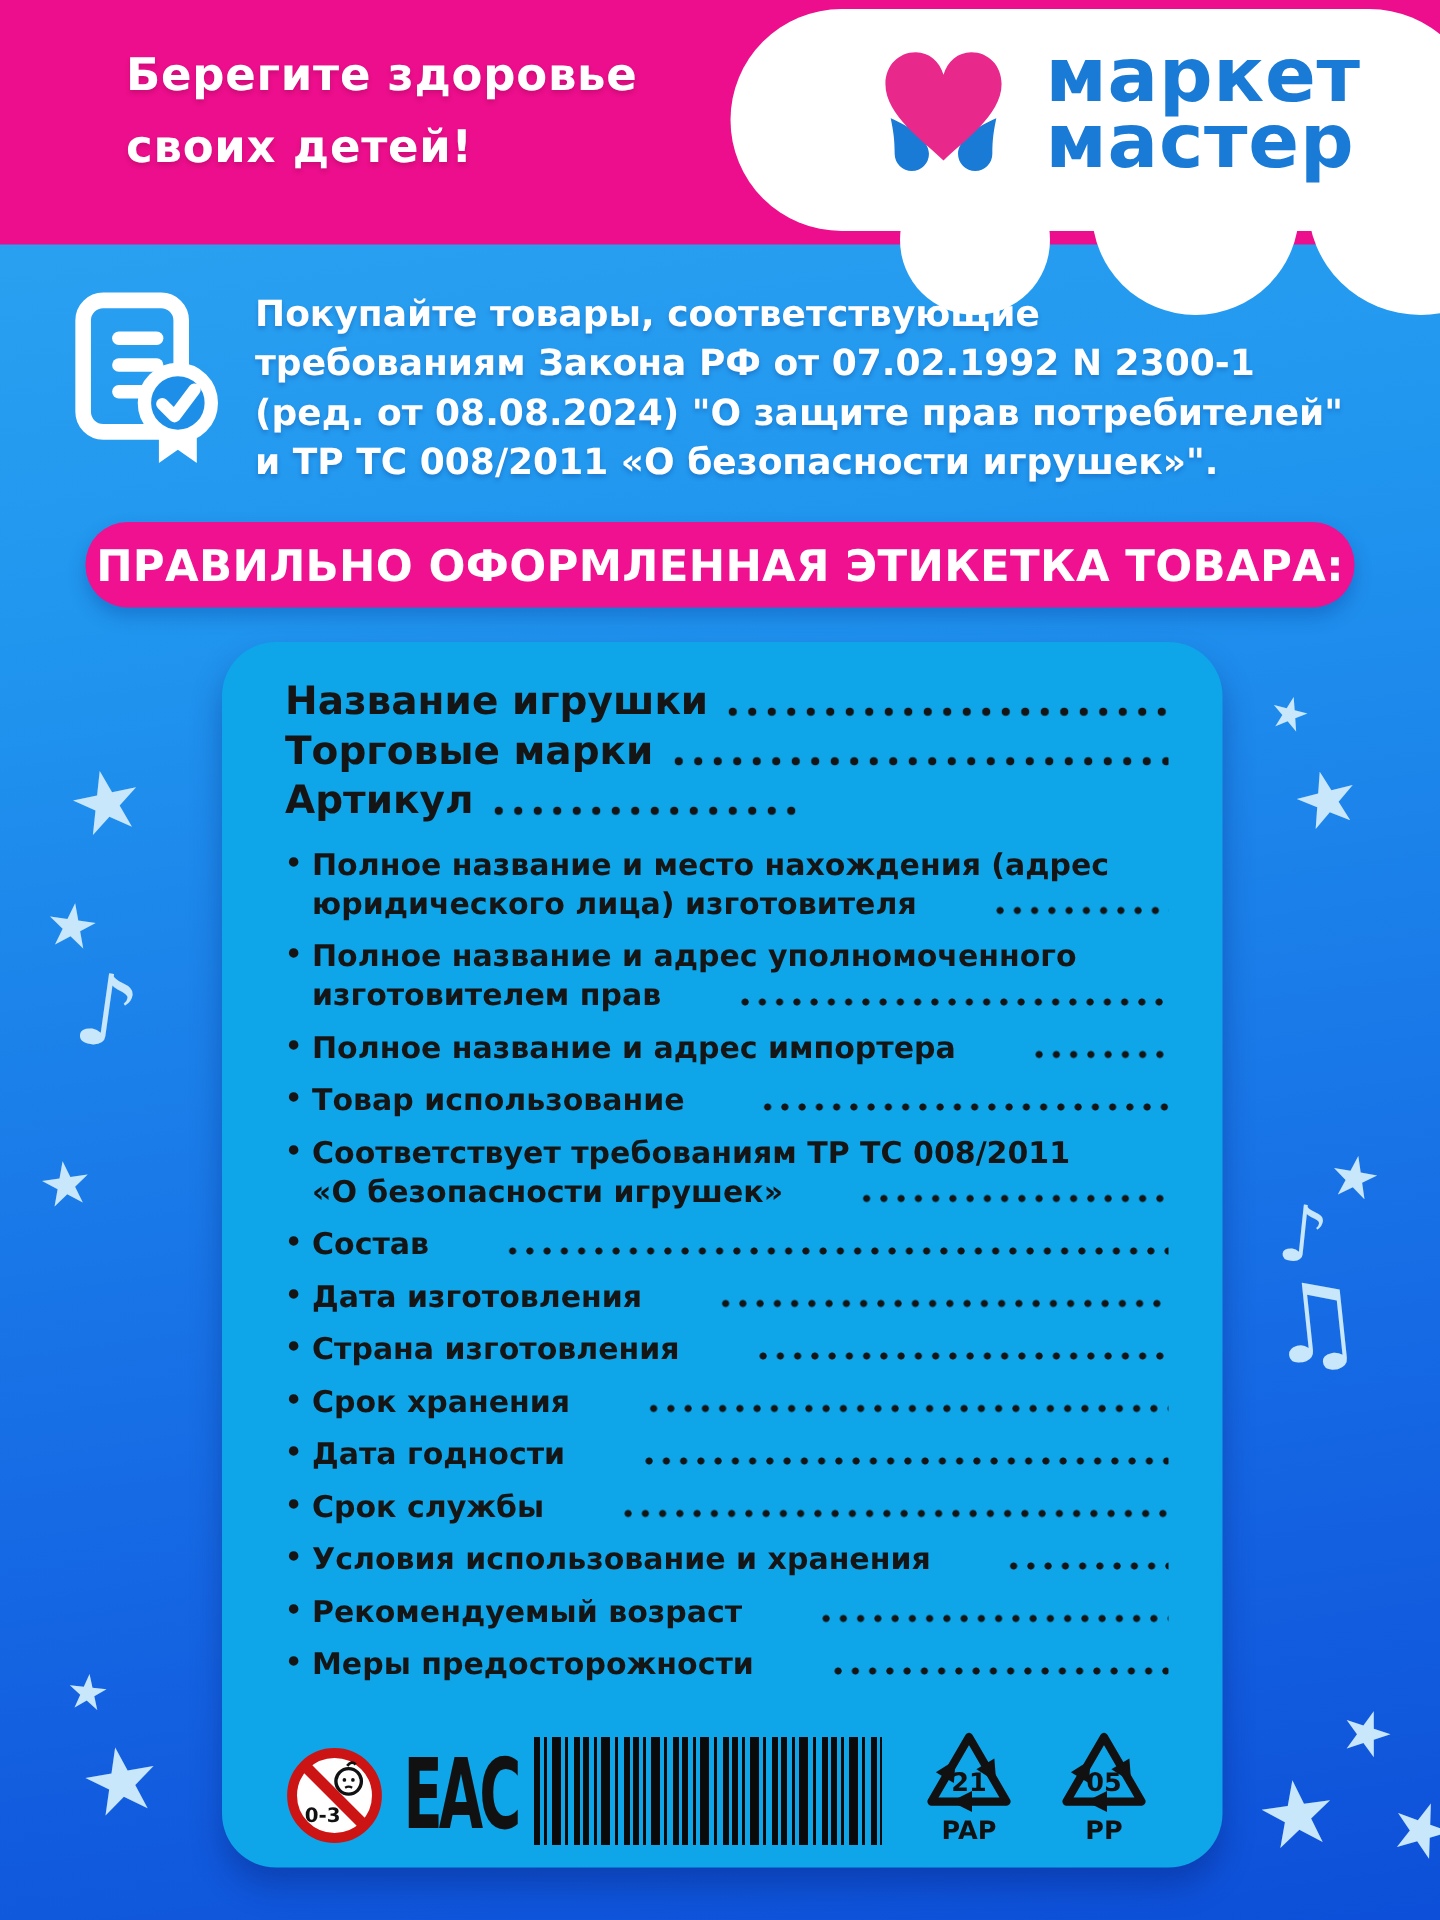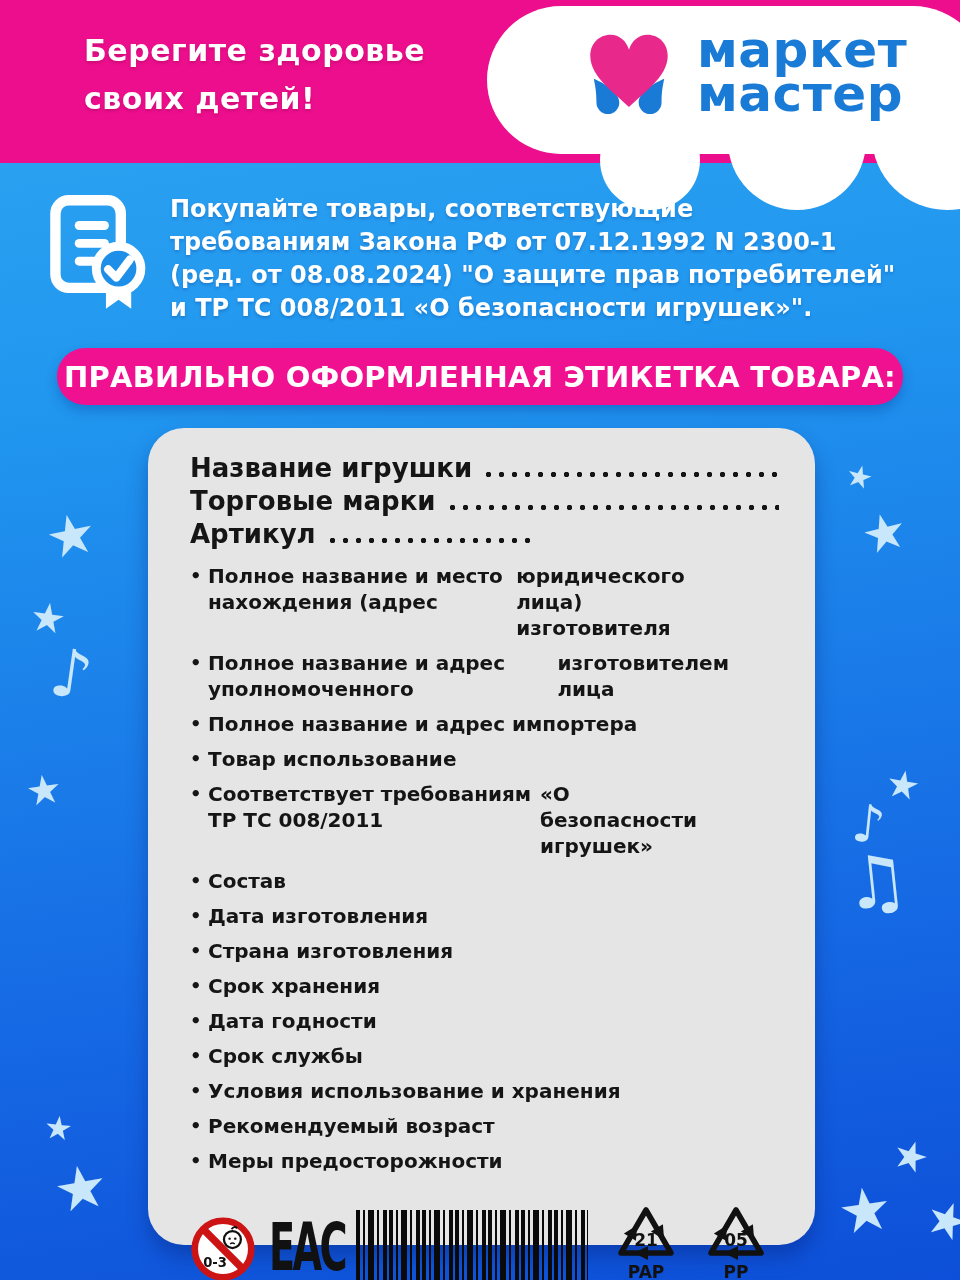--- a/index.html
+++ b/index.html
@@ -27,33 +27,33 @@
   .intro-icon{position:absolute;left:48px;top:194px;width:104px;height:118px;z-index:2;}
   .intro-text{position:absolute;left:170px;top:193px;width:770px;z-index:2;color:#fff;
               font-weight:bold;font-size:24px;line-height:33px;
               text-shadow:0 2px 3px rgba(0,40,120,.25);}
   
   .banner{position:absolute;left:57px;top:348px;width:846px;height:57px;background:#f01191;
           border-radius:28px;z-index:2;display:flex;align-items:center;justify-content:center;
           color:#ffffff;font-weight:bold;font-size:29px;letter-spacing:.2px;
           box-shadow:0 6px 12px rgba(0,30,120,.25);}
   
-  .card{position:absolute;left:148px;top:428px;width:667px;height:817px;background:#e5e5e5;
+  .card{position:absolute;left:148px;top:428px;width:667px;height:817px;background:#0ea5e9;
         border-radius:36px;z-index:2;box-sizing:border-box;padding:24px 36px 0 42px;
         color:#151515;box-shadow:0 12px 20px rgba(5,25,110,.35);}
   .trow{display:flex;align-items:flex-end;font-size:26px;font-weight:bold;line-height:33px;}
   .dots{flex:1 1 auto;margin:0 0 6px 10px;height:10px;
         background-image:radial-gradient(circle,#151515 2.5px,rgba(0,0,0,0) 3px);
         background-size:13px 9px;background-repeat:repeat-x;background-position:left bottom;}
   .dots.short{flex:0 0 205px;}
   .items{margin-top:12px;}
   .item{display:flex;margin-bottom:9px;font-size:20px;font-weight:bold;line-height:26px;}
   .item .bullet{flex:none;width:18px;font-size:18px;}
   .item .bullet::before{content:"•";}
-  .itext{flex:1 1 auto;display:flex;flex-direction:row;}
+  .itext{flex:1 1 auto;display:flex;flex-direction:column;}
   .lrow{display:flex;align-items:flex-end;gap:42px;}
   .lrow .dots{margin:0 0 4px 8px;height:9px;
         background-image:radial-gradient(circle,#151515 2.1px,rgba(0,0,0,0) 2.6px);
         background-size:11.5px 8px;}
   
   .marks{display:flex;align-items:flex-end;margin-top:28px;}
   .age-icon{width:66px;height:66px;flex:none;}
   .eac{flex:none;width:86px;height:68px;margin-left:8px;display:flex;align-items:center;justify-content:center;
        color:#111;font-weight:bold;font-size:58px;letter-spacing:-4px;
        transform:scale(.66,1.12);}
@@ -93,21 +93,21 @@
   <rect x="10" y="8" width="88" height="118" rx="18" fill="none" stroke="#fff" stroke-width="14"></rect>
   <rect x="36" y="36" width="46" height="12" rx="6" fill="#fff"></rect>
   <rect x="36" y="60" width="46" height="12" rx="6" fill="#fff"></rect>
   <rect x="36" y="84" width="32" height="12" rx="6" fill="#fff"></rect>
   <path d="M78,124 L78,154 L95,142 L112,154 L112,124 Z" fill="#fff"></path>
   <circle cx="95" cy="100" r="30" fill="#1e8fe9" stroke="#fff" stroke-width="12"></circle>
   <path d="M81,101 L92,112 L110,88" fill="none" stroke="#fff" stroke-width="11" stroke-linecap="round" stroke-linejoin="round"></path>
 </svg>
 <div class="intro-text">
   <div>Покупайте товары, соответствующие</div>
-  <div>требованиям Закона РФ от 07.12.1992 N 2300-1</div>
+  <div>требованиям Закона РФ от 07.02.1992 N 2300-1</div>
   <div>(ред. от 08.08.2024) "О защите прав потребителей"</div>
   <div>и ТР ТС 008/2011 «О безопасности игрушек»".</div>
 </div>
 
 <div class="banner">
   <span>ПРАВИЛЬНО ОФОРМЛЕННАЯ ЭТИКЕТКА ТОВАРА:</span>
 </div>
 
 <div class="card">
   <div class="trow">
@@ -132,21 +132,21 @@
             <span>юридического лица) изготовителя</span>
             <span class="dots"></span>
           </div>
       </div>
     </div>
     <div class="item">
       <span class="bullet"></span>
       <div class="itext">
         <div>Полное название и адрес уполномоченного</div>
         <div class="lrow">
-            <span>изготовителем лица</span>
+            <span>изготовителем прав</span>
             <span class="dots"></span>
           </div>
       </div>
     </div>
     <div class="item">
       <span class="bullet"></span>
       <div class="itext">
           <div class="lrow">
             <span>Полное название и адрес импортера</span>
             <span class="dots"></span>

